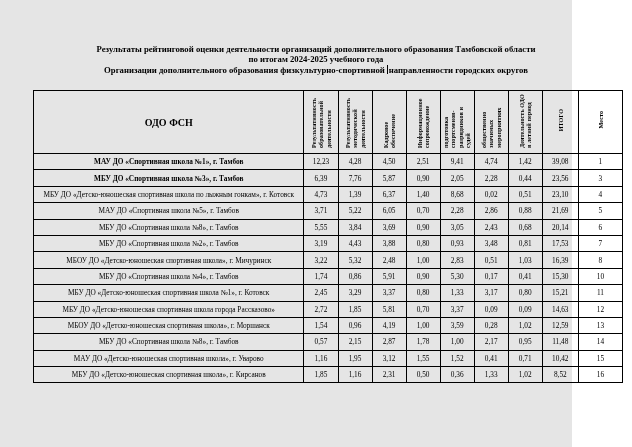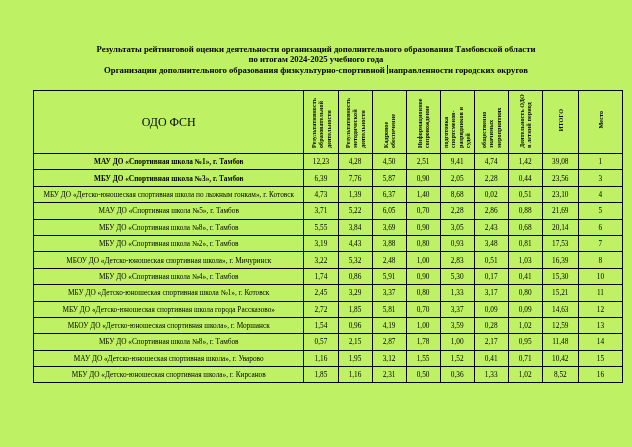--- a/index.html
+++ b/index.html
@@ -1,20 +1,20 @@
 <!DOCTYPE html>
 <html><head>
 <meta charset="utf-8">
 <style>
   html,body{margin:0;padding:0;}
   body{
     width:632px;height:447px;background:#ffffff;overflow:hidden;
     font-family:"Liberation Serif","DejaVu Serif",serif;color:#000;
   }
-  .page{position:relative;width:632px;height:447px;background:#bef264;}
+  .page{position:relative;width:572px;height:447px;background:#e5e5e5;}
   .title{
     position:absolute;top:44px;left:0;width:632px;text-align:center;
     font-weight:bold;font-size:8.7px;line-height:10.4px;
   }
   .caret{
     display:inline-block;width:1px;height:9px;background:#000;
     vertical-align:-1px;margin:0 1px 0 2px;
   }
   table.grid{
     position:absolute;left:33px;top:90px;width:590px;
@@ -22,21 +22,21 @@
   }
   table.grid th,table.grid td{
     border:1px solid #000;padding:0;overflow:hidden;
   }
   col.c-name{width:270px;}
   col.c-num{width:34px;}
   col.c-total{width:36px;}
   col.c-place{width:44px;}
   tr.head{height:60px;}
   th.org{
-    font-size:12px;font-weight:normal;text-align:center;vertical-align:middle;margin-top:16px;
+    font-size:10px;font-weight:bold;text-align:center;vertical-align:middle;margin-top:16px;
   }
   th.crit{vertical-align:bottom;text-align:center;}
   th.tot,th.plc{vertical-align:middle;text-align:center;}
   .rot{
     display:inline-block;
     writing-mode:vertical-rl;transform:rotate(180deg);
     font-size:6.2px;line-height:7.4px;font-weight:bold;
     max-height:56px;padding:1px 0 1px 0;
     white-space:normal;text-align:left;
   }

